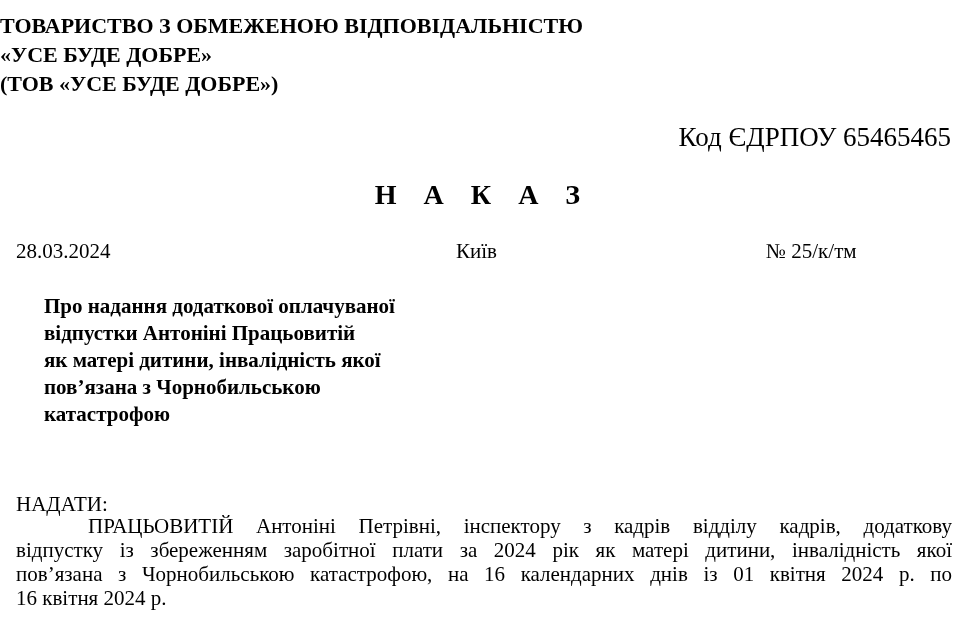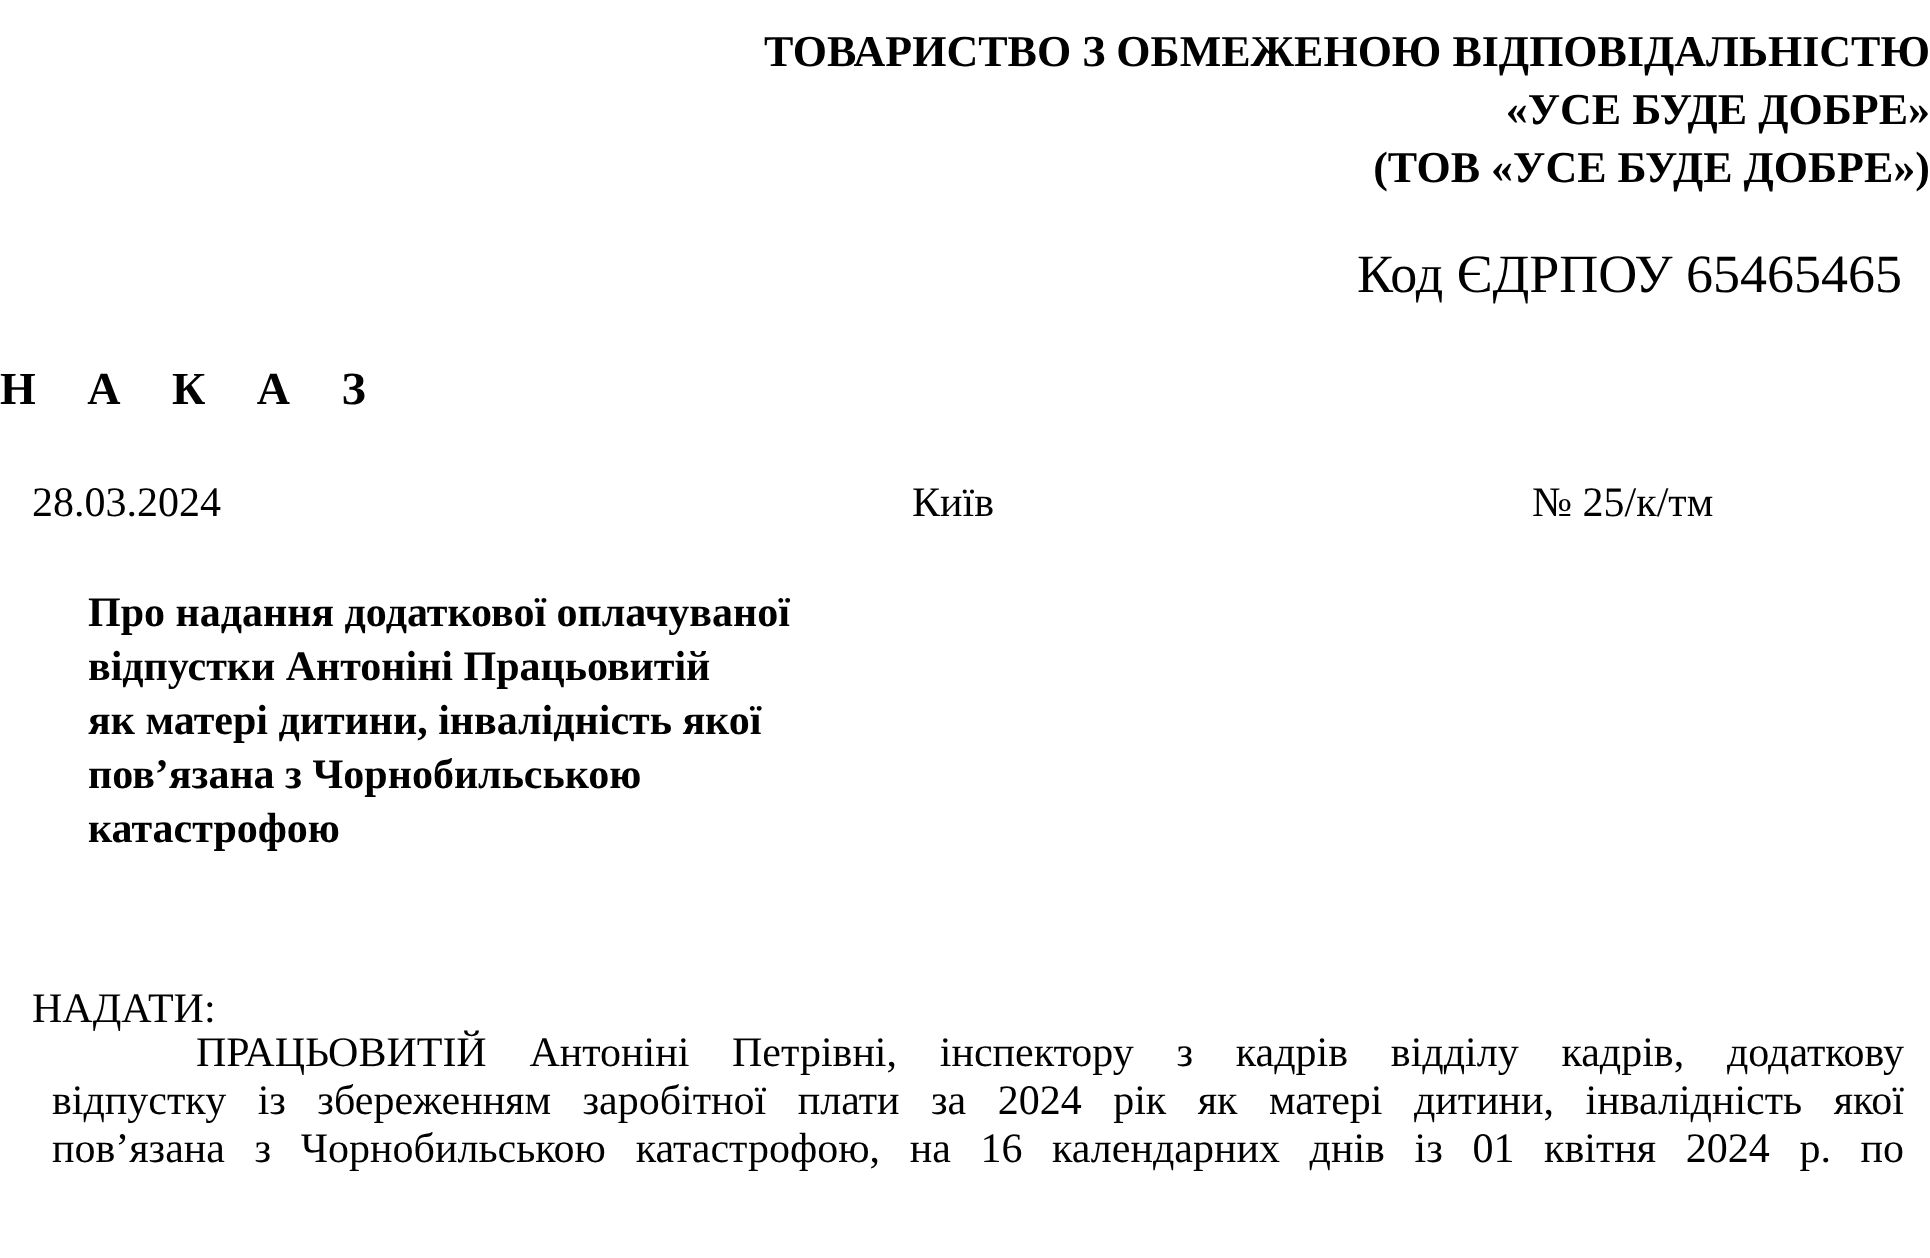--- a/index.html
+++ b/index.html
@@ -14,38 +14,39 @@
     position: relative;
     font-family: "Liberation Serif", "DejaVu Serif", serif;
     color: #000000;
   }
   .abs { position: absolute; white-space: nowrap; }
   .header-block {
     position: absolute;
     left: 0;
     width: 965px;
     top: 11px;
-    text-align: right;
+    text-align: left;
     font-weight: bold;
     font-size: 22px;
     line-height: 29px;
   }
   .header-line { display: block; }
   .edrpou {
     right: 14px;
     top: 124px;
     font-size: 27px;
     line-height: 26px;
   }
   .title {
     left: 0;
     width: 965px;
     top: 180px;
+    text-align: center;
     font-weight: bold;
-    font-size: 23px;
+    font-size: 28px;
     letter-spacing: 10px;
     line-height: 30px;
   }
   .meta-row {
     position: absolute;
     top: 237px;
     left: 0;
     width: 965px;
     font-size: 21px;
     line-height: 28px;
@@ -75,21 +76,20 @@
     width: 936px;
     top: 514px;
     font-size: 21px;
     line-height: 24px;
   }
   .body-line {
     display: block;
     white-space: nowrap;
     text-align: justify;
     text-align-last: justify;
-    margin-left: 10px;
   }
   .body-line.first { padding-left: 72px; }
   .body-line.last { text-align-last: left; }
 </style>
 </head>
 <body>
 
 <div class="header-block">
   <span class="header-line">ТОВАРИСТВО З ОБМЕЖЕНОЮ ВІДПОВІДАЛЬНІСТЮ</span>
   <span class="header-line">«УСЕ БУДЕ ДОБРЕ»</span>
@@ -113,13 +113,14 @@
   <span class="subject-line">пов’язана з Чорнобильською</span>
   <span class="subject-line">катастрофою</span>
 </div>
 
 <div class="abs order-verb">НАДАТИ:</div>
 
 <div class="body-para">
   <span class="body-line first">ПРАЦЬОВИТІЙ Антоніні Петрівні, інспектору з кадрів відділу кадрів, додаткову</span>
   <span class="body-line">відпустку із збереженням заробітної плати за 2024 рік як матері дитини, інвалідність якої</span>
   <span class="body-line">пов’язана з Чорнобильською катастрофою, на 16 календарних днів із 01 квітня 2024 р. по</span>
+  <span class="body-line last">16 квітня 2024 р.</span>
 </div>
 
 </body></html>

